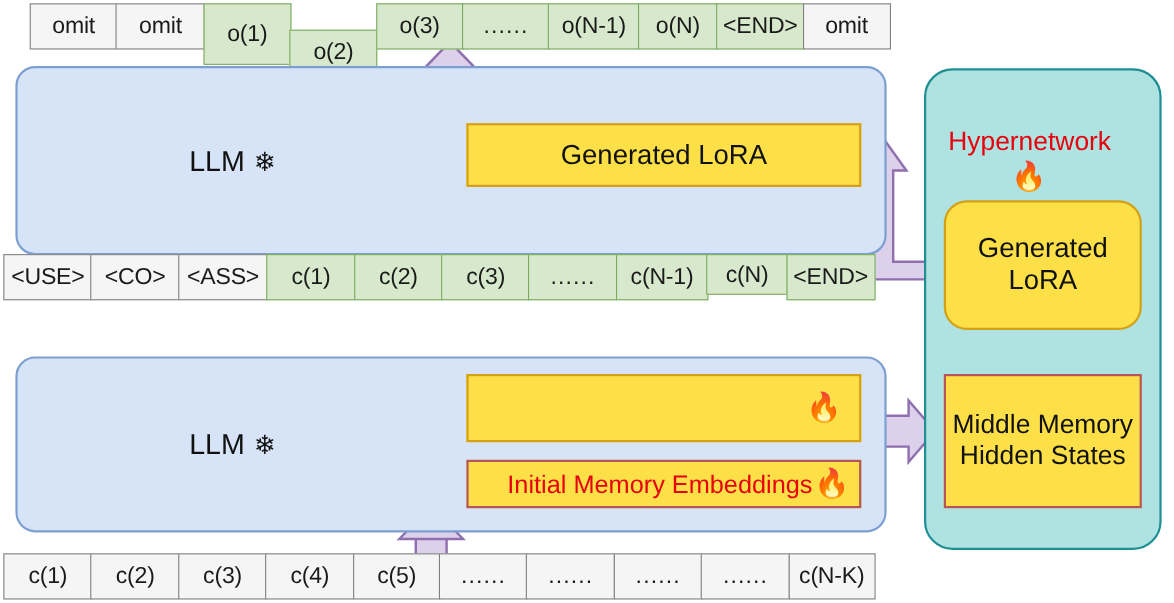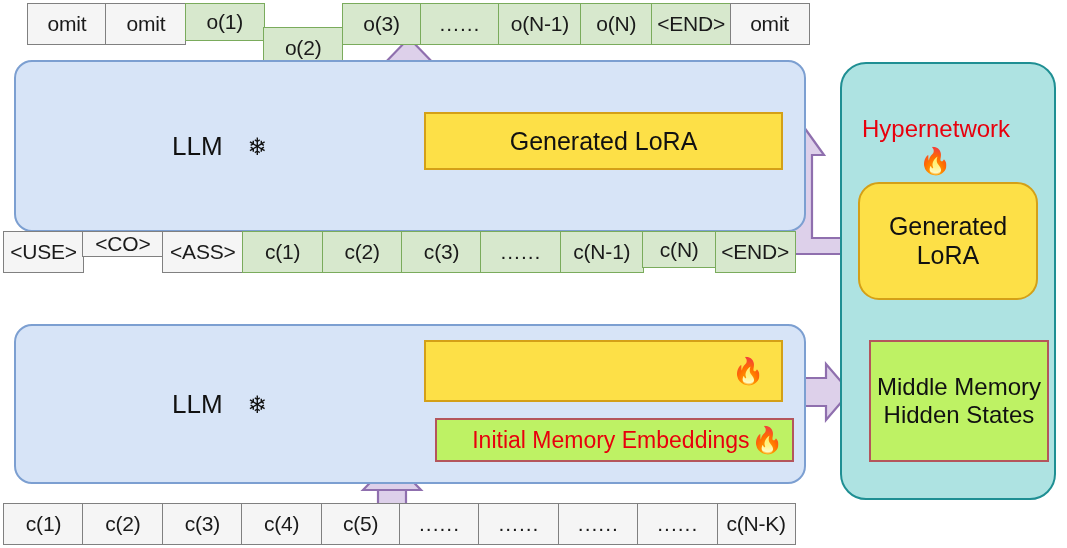--- a/index.html
+++ b/index.html
@@ -56,21 +56,21 @@
     border: 2px solid #7c9fd1;
     border-radius: 18px;
   }
   .llm-label {
     position: absolute;
     font-size: 26px;
     color: #111111;
     white-space: nowrap;
     display: flex;
     align-items: center;
-    gap: 25px;
+    gap: 8px;
   }
   .emoji {
     font-family: "DejaVu Sans", sans-serif;
     font-size: 24px;
     line-height: 1;
   }
 
   
   .inner-box {
     position: absolute;
@@ -80,24 +80,23 @@
     justify-content: center;
     font-size: 25px;
     white-space: nowrap;
   }
   .box-orange {
     background: #fde047;
     border: 2.5px solid #d4a017;
     color: #111111;
   }
   .box-red {
-    background: #bef264;
+    background: #fde047;
     border: 2.5px solid #b4565c;
     color: #111111;
-    margin-left: 11px;
   }
   .txt-red { color: #e8000d; }
 
   .inner-box .label-with-icon {
     display: flex;
     align-items: center;
     justify-content: center;
     width: 100%;
     height: 100%;
     position: relative;
@@ -170,42 +169,42 @@
 
     <polygon class="arrow-shape" points="935,338 963,338 963,318 935,318"></polygon>
     <polygon class="arrow-shape" points="920,322 949,296 978,322"></polygon>
 
     <path class="arrow-shape" d="M 858,238 L 812,238 L 812,155 L 824,155 L 796,116 L 768,155 L 780,155 L 780,254 L 858,254 Z"></path>
   </svg>
 
   <div class="token-row" style="left:3px; top:3px; width:805px; height:42px;padding-left:24px;">
       <div class="token-cell gray" style="width: 81px; height: 42px;">omit</div>
       <div class="token-cell gray" style="width: 82px; height: 42px;">omit</div>
-      <div class="token-cell green" style="width: 81px; height: 38px;">o(1)</div>
+      <div class="token-cell green" style="width: 81px; height: 56px;">o(1)</div>
       <div class="token-cell green" style="width: 81px; height: 42px; margin-top: 24px;">o(2)</div>
       <div class="token-cell green" style="width: 81px; height: 42px;">o(3)</div>
       <div class="token-cell green dots" style="width: 81px; height: 42px;">......</div>
       <div class="token-cell green" style="width: 84px; height: 42px;">o(N-1)</div>
       <div class="token-cell green" style="width: 74px; height: 42px;">o(N)</div>
       <div class="token-cell green" style="width: 81px; height: 42px;">&lt;END&gt;</div>
       <div class="token-cell gray" style="width: 81px; height: 42px;">omit</div>
     </div>
 
   <div class="llm-panel" style="left:14px; top:60px; width:792px; height:172px;"></div>
   <div class="llm-label" style="left:172px; top:131px;">
     <span>LLM</span>
     <span class="emoji">❄</span>
   </div>
   <div class="inner-box box-orange" style="left:424px; top:112px; width:359px; height:58px;">
     <span>Generated LoRA</span>
   </div>
 
   <div class="token-row" style="left:3px; top:231px; width:805px; height:42px;">
       <div class="token-cell gray" style="width: 81px; height: 42px;">&lt;USE&gt;</div>
-      <div class="token-cell gray" style="width: 81px; height: 26px;">&lt;CO&gt;</div>
+      <div class="token-cell gray" style="width: 81px; height: 42px;">&lt;CO&gt;</div>
       <div class="token-cell gray" style="width: 82px; height: 42px;">&lt;ASS&gt;</div>
       <div class="token-cell green" style="width: 81px; height: 42px;">c(1)</div>
       <div class="token-cell green" style="width: 81px; height: 42px;">c(2)</div>
       <div class="token-cell green" style="width: 81px; height: 42px;">c(3)</div>
       <div class="token-cell green dots" style="width: 81px; height: 42px;">......</div>
       <div class="token-cell green" style="width: 84px; height: 42px;">c(N-1)</div>
       <div class="token-cell green" style="width: 74px; height: 37px;">c(N)</div>
       <div class="token-cell green" style="width: 81px; height: 42px;">&lt;END&gt;</div>
     </div>
 

